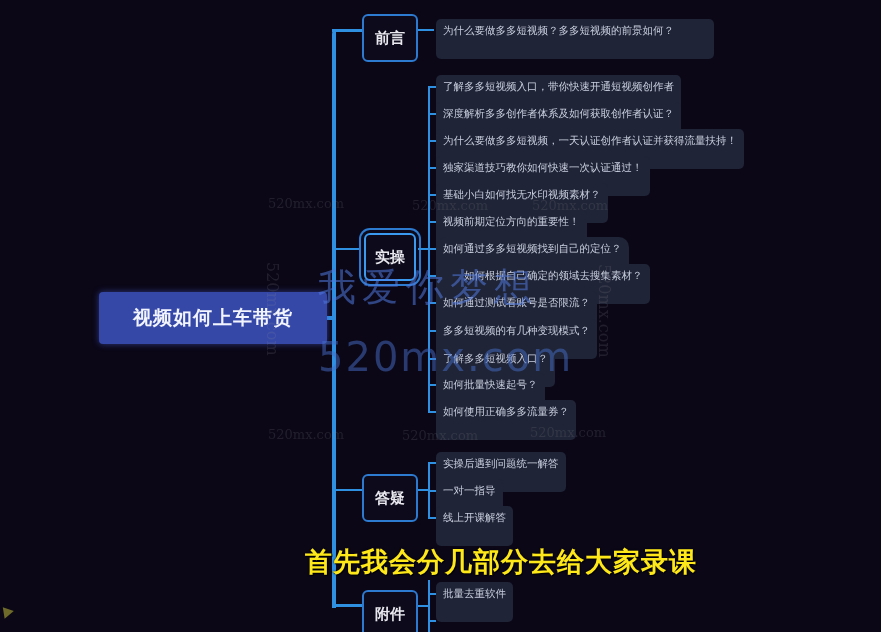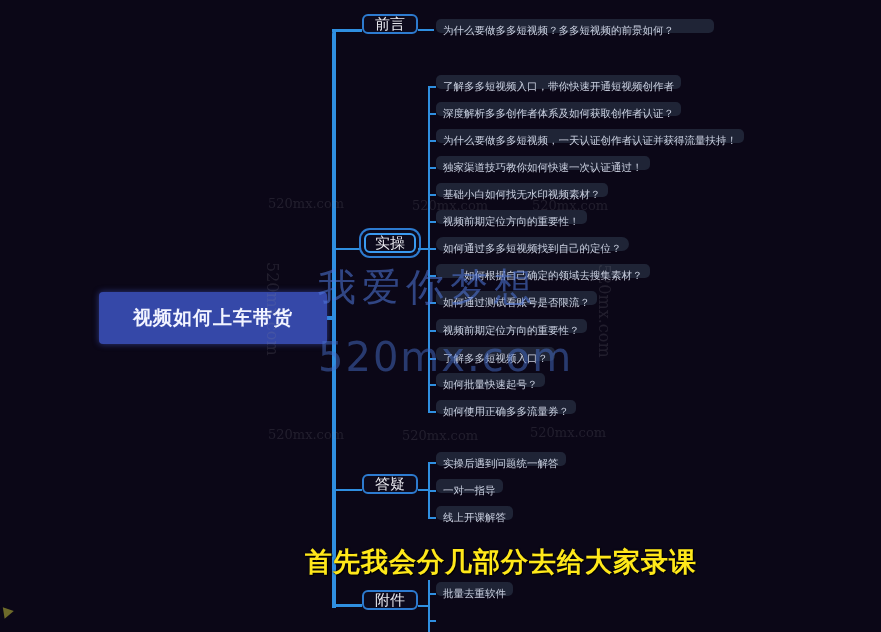--- a/index.html
+++ b/index.html
@@ -1,22 +1,22 @@
 <!DOCTYPE html>
 <html><head>
 <meta charset="utf-8">
 <style>
   html,body{margin:0;padding:0;}
   body{width:881px;height:632px;background:#0b0717;overflow:hidden;position:relative;font-family:"DejaVu Sans",sans-serif;}
   .root{position:absolute;left:99px;top:292px;width:228px;height:52px;background:#3548a8;border-radius:4px;box-shadow:0 0 6px rgba(70,90,200,.6);color:#f2f4ff;font-weight:bold;font-size:19px;display:flex;align-items:center;justify-content:center;letter-spacing:1px;}
   .trunk{position:absolute;background:#2f8fe0;}
-  .sec{position:absolute;height:20px;border:2px solid #2d7bd0;border-radius:6px;background:#0d0a1c;color:#e8e8ee;font-size:15px;display:flex;align-items:center;justify-content:center;box-sizing:border-box;}
+  .sec{position:absolute;height:48px;border:2px solid #2d7bd0;border-radius:6px;background:#0d0a1c;color:#e8e8ee;font-size:15px;display:flex;align-items:center;justify-content:center;box-sizing:border-box;font-weight:bold;}
   .sec.active{border-color:#3a9af0;box-shadow:0 0 0 3px #0d0a1c,0 0 0 5px #2d7bd0;}
   .line{position:absolute;background:#2f8fe0;}
-  .leaf{position:absolute;height:14px;background:#1f2436;border-radius:5px;color:#c9cfdf;font-size:10.5px;line-height:22px;padding:0 7px;white-space:nowrap;}
+  .leaf{position:absolute;height:40px;background:#1f2436;border-radius:5px;color:#c9cfdf;font-size:10.5px;line-height:22px;padding:0 7px;white-space:nowrap;}
   .tick{position:absolute;height:2px;width:8px;background:#2f8fe0;}
   .wm{position:absolute;color:rgba(140,140,150,.18);font-family:"DejaVu Serif",serif;font-size:13px;}
   .wm-v{position:absolute;color:rgba(140,140,150,.18);font-family:"DejaVu Serif",serif;font-size:16px;transform:rotate(90deg);transform-origin:left top;}
   .wm-big{position:absolute;font-family:"DejaVu Serif",serif;font-size:38px;color:rgba(80,120,220,.55);letter-spacing:6px;}
   .wm-big2{position:absolute;font-family:"DejaVu Sans",sans-serif;font-size:40px;color:rgba(70,110,200,.5);letter-spacing:2px;}
   .subtitle{position:absolute;left:305px;top:544px;color:#ffe81a;font-size:27px;font-weight:bold;letter-spacing:1px;text-shadow:0 0 2px #000,1px 1px 0 #000;}
   .corner{position:absolute;left:0;top:606px;width:0;height:0;border-left:6px solid transparent;border-right:6px solid transparent;border-bottom:10px solid #6d6a2a;transform:rotate(-40deg);}
 </style>
 </head>
 <body>
@@ -49,21 +49,21 @@
 <div class="leaf" style="left:436px;top:183px;">基础小白如何找无水印视频素材？</div>
 <div class="tick" style="left:428px;top:221px;"></div>
 <div class="leaf" style="left:436px;top:210px;">视频前期定位方向的重要性！</div>
 <div class="tick" style="left:428px;top:248px;"></div>
 <div class="leaf" style="left:436px;top:237px;border-radius:10px;">如何通过多多短视频找到自己的定位？</div>
 <div class="tick" style="left:428px;top:275px;"></div>
 <div class="leaf" style="left:436px;top:264px;padding-left:28px;">如何根据自己确定的领域去搜集素材？</div>
 <div class="tick" style="left:428px;top:302px;"></div>
 <div class="leaf" style="left:436px;top:291px;">如何通过测试看账号是否限流？</div>
 <div class="tick" style="left:428px;top:330px;"></div>
-<div class="leaf" style="left:436px;top:319px;">视频前期定位方向的重要性？</div>
+<div class="leaf" style="left:436px;top:319px;">多多短视频的有几种变现模式？</div>
 <div class="tick" style="left:428px;top:358px;"></div>
 <div class="leaf" style="left:436px;top:347px;">了解多多短视频入口？</div>
 <div class="tick" style="left:428px;top:384px;"></div>
 <div class="leaf" style="left:436px;top:373px;">如何批量快速起号？</div>
 <div class="tick" style="left:428px;top:411px;"></div>
 <div class="leaf" style="left:436px;top:400px;">如何使用正确多多流量券？</div>
 
 <div class="line" style="left:334px;top:489px;width:28px;height:2px;"></div>
 <div class="sec" style="left:362px;top:474px;width:56px;">答疑</div>
 <div class="line" style="left:418px;top:489px;width:10px;height:2px;"></div>

